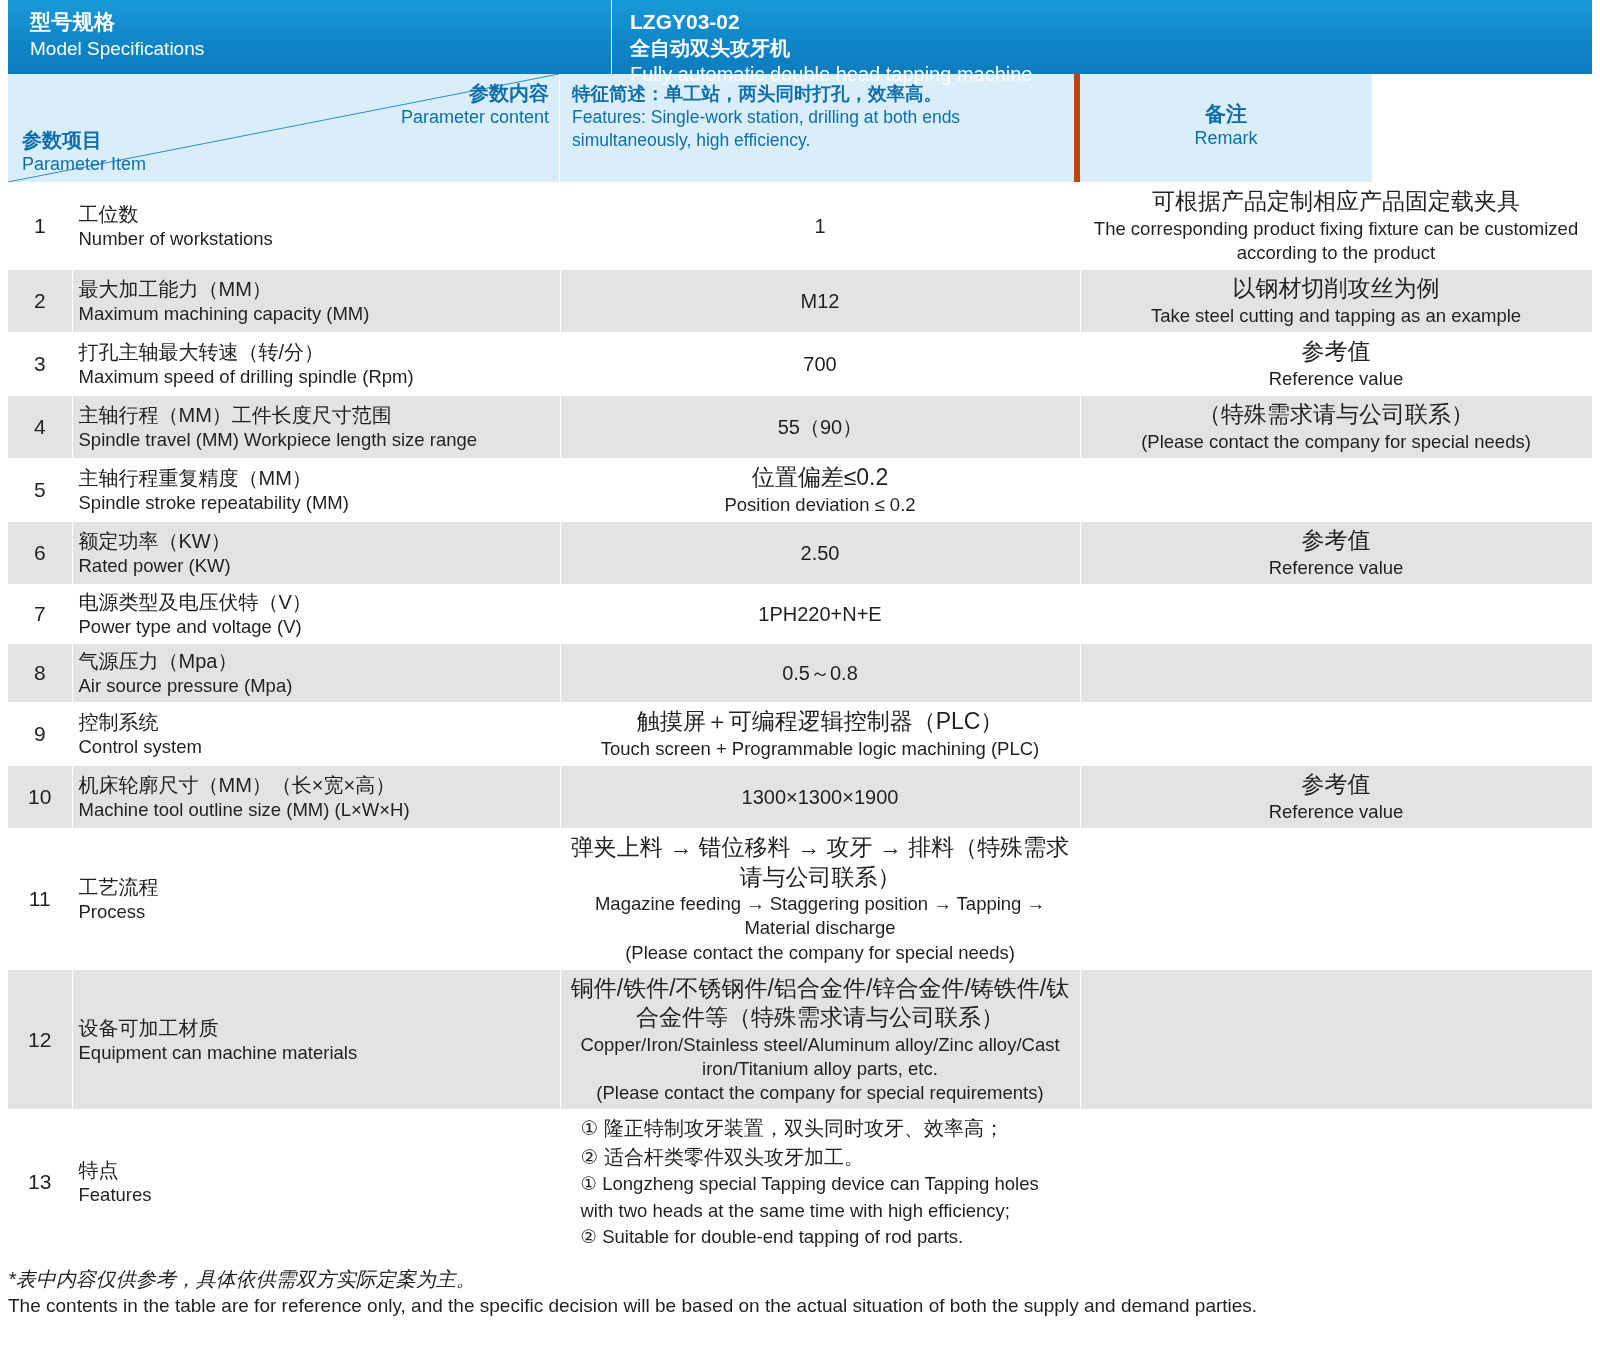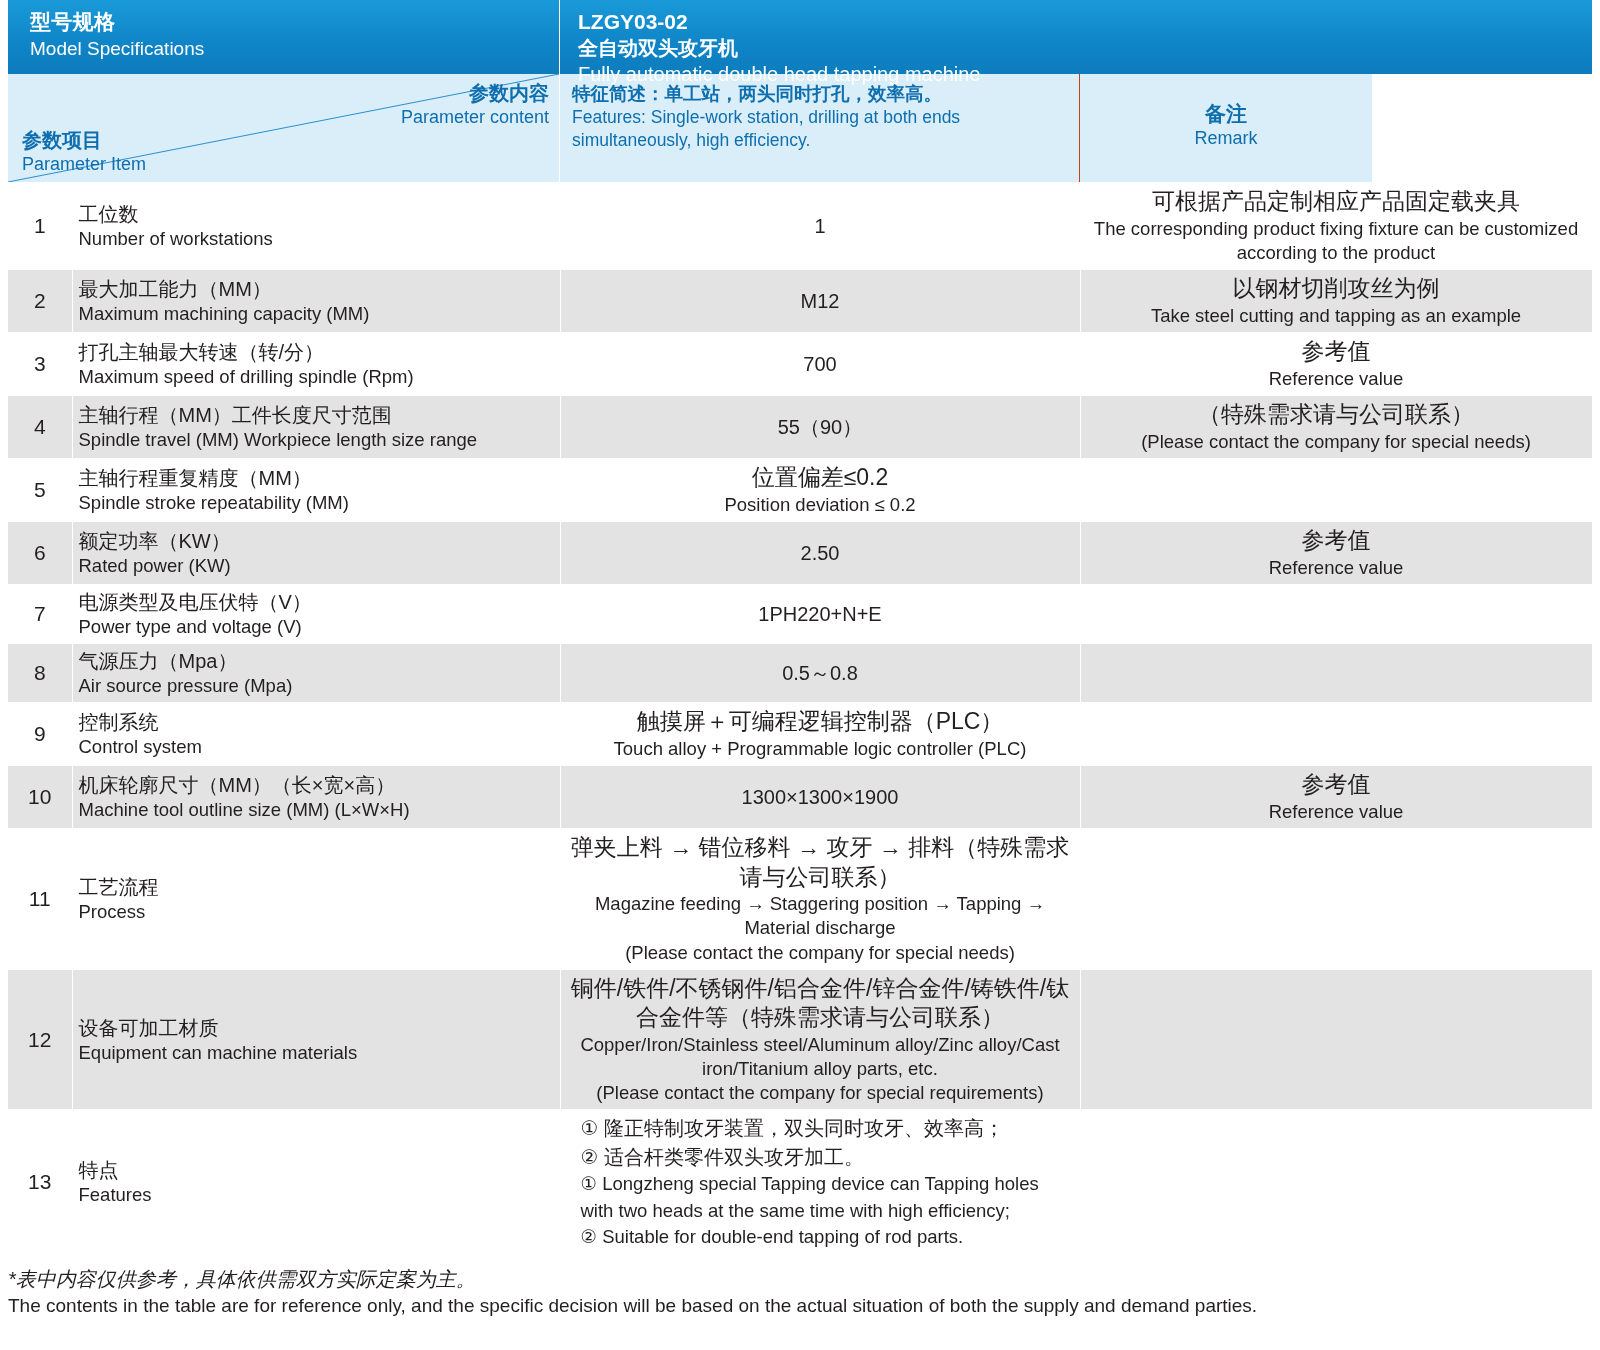--- a/index.html
+++ b/index.html
@@ -24,21 +24,21 @@
 
   
   .header {
     display: flex;
     width: 1584px;
     height: 74px;
     background: linear-gradient(180deg, #1a9ad9 0%, #0f86c8 55%, #0d7cbd 100%);
     color: #ffffff;
   }
   .header-left {
-    width: 552px;
+    width: 604px;
     box-sizing: border-box;
     padding: 8px 0 0 22px;
     border-right: 1px solid #ffffff;
   }
   .header-right {
     flex: 1;
     box-sizing: border-box;
     padding: 8px 0 0 18px;
   }
   .hdr-cn {
@@ -94,21 +94,21 @@
     text-align: left;
     line-height: 1.25;
   }
   .sub-diag .cn { font-size: 20px; font-weight: bold; display: block; }
   .sub-diag .en { font-size: 18px; display: block; }
 
   .sub-feat {
     width: 520px;
     box-sizing: border-box;
     padding: 8px 10px 0 12px;
-    border-right: 1px solid #c2410c;
+    border-right: 6px solid #c2410c;
     line-height: 1.3;
   }
   .sub-feat .cn { font-size: 18.5px; font-weight: bold; display: block; }
   .sub-feat .en { font-size: 17.5px; display: block; }
 
   .sub-remark {
     flex: 1;
     box-sizing: border-box;
     text-align: center;
     padding-top: 26px;
@@ -339,21 +339,21 @@
       </tr>
 
       <tr class="odd">
         <td class="c-no">9</td>
         <td class="c-item">
           <span class="cn">控制系统</span>
           <span class="en">Control system</span>
         </td>
         <td class="c-val">
           <span class="cn">触摸屏＋可编程逻辑控制器（PLC）</span>
-          <span class="en">Touch alloy + Programmable logic controller (PLC)</span>
+          <span class="en">Touch screen + Programmable logic machining (PLC)</span>
         </td>
         <td class="c-rem"></td>
       </tr>
 
       <tr class="even">
         <td class="c-no">10</td>
         <td class="c-item">
           <span class="cn">机床轮廓尺寸（MM）（长×宽×高）</span>
           <span class="en">Machine tool outline size (MM) (L×W×H)</span>
         </td>

